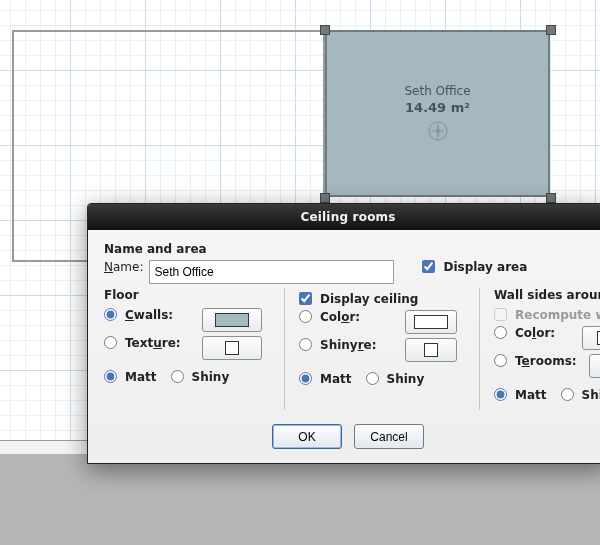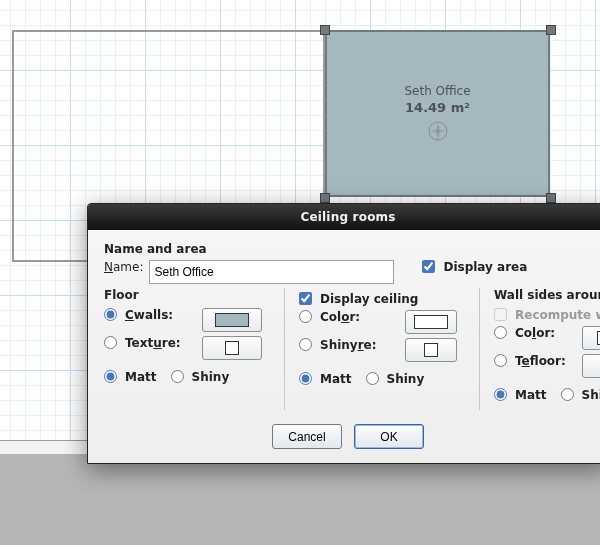--- a/index.html
+++ b/index.html
@@ -311,38 +311,38 @@
         <div class="row">
           <input type="radio" name="wall-src" style="">
           <label class="underline"><b><span>Co</span><span class="u">l</span><span>or:</span></b></label>
           <span style="flex:1"></span>
           <span class="swatch-btn sm">
               <span class="swatch-inner white" style="width:20px"></span>
             </span>
         </div>
         <div class="row">
           <input type="radio" name="wall-src" style="">
-          <label class="underline"><b><span>T</span><span class="u">e</span><span>floor:</span></b></label>
+          <label class="underline"><b><span>T</span><span class="u">e</span><span>rooms:</span></b></label>
           <span style="flex:1"></span>
           <span class="swatch-btn sm">
               <span class="swatch-inner tiny white"></span>
             </span>
         </div>
         <div class="finish-row">
           <span class="row">
               <input type="radio" name="wall-fin" checked="" style="">
               <label><b>M<span class="u">a</span>tt</b></label>
             </span>
           <span class="row">
               <input type="radio" name="wall-fin" style="">
               <label><b>Shi</b></label>
             </span>
         </div>
       </div>
     </div>
 
     <div class="btnbar">
+      <button class="dlg default">OK</button>
       <button class="dlg">Cancel</button>
-      <button class="dlg default">OK</button>
     </div>
 
   </div>
 </div>
 
 </body></html>

